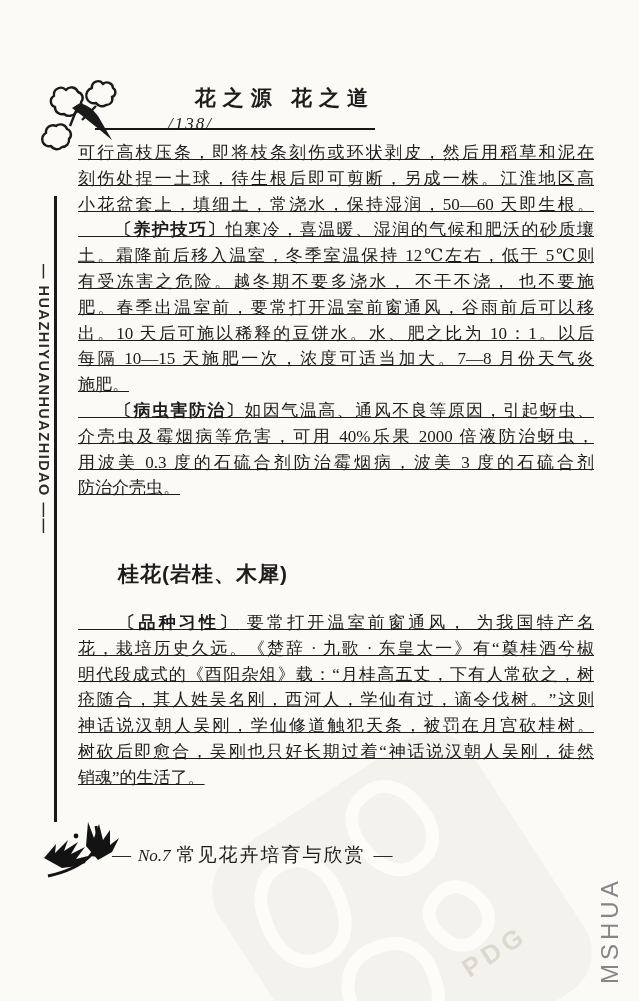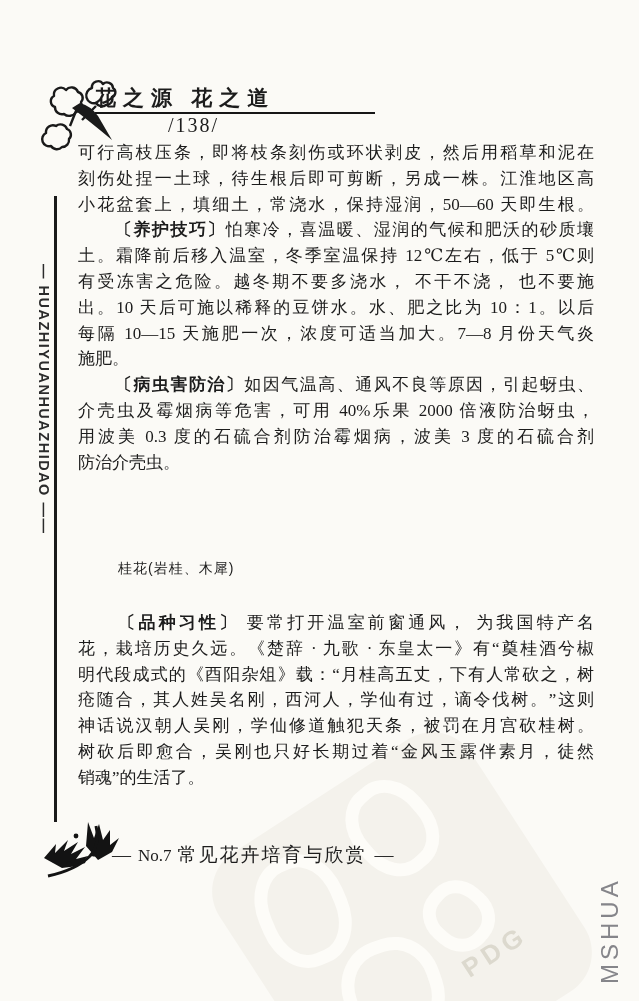--- a/index.html
+++ b/index.html
@@ -3,51 +3,51 @@
 <meta charset="utf-8">
 <style>
   html,body{margin:0;padding:0;background:#e8e8e8;}
   .page{
     position:relative;width:639px;height:1001px;margin:0 auto;
     background:#fbfaf6;overflow:hidden;
     font-family:"Liberation Serif","DejaVu Serif",serif;color:#1c1c1c;
   }
   
   .header-title{
-    position:absolute;left:95px;top:84px;width:280px;text-align:left;
+    position:absolute;left:95px;top:84px;width:280px;text-align:right;
     font-size:21px;font-weight:bold;letter-spacing:7px;
-    padding-bottom:0;border-bottom:2px solid #161616;white-space:nowrap;
+    padding-bottom:16px;border-bottom:2px solid #161616;white-space:nowrap;
   }
-  .page-num{position:absolute;left:168px;top:114px;font-size:20px;letter-spacing:2px;}
+  .page-num{position:absolute;left:168px;top:114px;font-style:italic;font-size:17px;letter-spacing:2px;}
   
   .vrule{position:absolute;left:54px;top:196px;width:3px;height:626px;background:#1a1a1a;}
   .pinyin{
     position:absolute;left:52px;top:264px;transform:rotate(90deg);transform-origin:0 0;
     font-family:"Liberation Sans","DejaVu Sans",sans-serif;font-size:14.5px;
     letter-spacing:1.5px;color:#2b2b2b;white-space:nowrap;font-weight:bold;
   }
   
   .block{position:absolute;left:78px;width:516px;}
   #block1{top:140px;}
   #block2{top:610px;}
   .bline{
     height:25.8px;line-height:25.8px;font-size:17px;overflow:hidden;
-    text-align:justify;text-align-last:justify;white-space:nowrap;
+    text-align:justify;text-align-last:justify;white-space:nowrap;text-decoration:underline;
   }
   .bline.end{text-align-last:left;}
   .blabel{font-family:"Liberation Sans","DejaVu Sans",sans-serif;font-weight:bold;}
   .section-heading{
     position:absolute;left:118px;top:560px;
     font-family:"Liberation Sans","DejaVu Sans",sans-serif;
-    font-weight:normal;font-size:14px;letter-spacing:1px;
+    font-weight:bold;font-size:21px;letter-spacing:1px;
   }
   
   .footer{position:absolute;left:112px;top:842px;font-size:19px;white-space:nowrap;}
   .footer .dash{letter-spacing:-3px;}
-  .footer .no{font-size:17px;padding:0 6px 0 10px;}
+  .footer .no{font-style:italic;font-size:17px;padding:0 6px 0 10px;}
   .footer .ftitle{letter-spacing:2px;padding-right:8px;}
   
   .stamp{
     position:absolute;left:252px;top:772px;width:300px;height:300px;
     background:#f4f2ec;border-radius:46px;transform:rotate(-33deg);
   }
   .stamp .wg{position:absolute;border:13px solid #fdfcf8;border-radius:45%;}
   .wg1{left:28px;top:30px;width:64px;height:88px;transform:rotate(10deg);}
   .wg2{left:152px;top:16px;width:56px;height:74px;transform:rotate(-8deg);}
   .wg3{left:55px;top:150px;width:74px;height:80px;transform:rotate(14deg);}
@@ -97,39 +97,40 @@
   <div class="pinyin">— HUAZHIYUANHUAZHIDAO ——</div>
 
   <div class="block" id="block1">
 
   <div class="bline"><span class="blabel"></span><span>可行高枝压条，即将枝条刻伤或环状剥皮，然后用稻草和泥在</span></div>
       <div class="bline"><span class="blabel"></span><span>刻伤处捏一土球，待生根后即可剪断，另成一株。江淮地区高</span></div>
       <div class="bline"><span class="blabel"></span><span>小花盆套上，填细土，常浇水，保持湿润，50—60 天即生根。</span></div>
       <div class="bline"><span class="blabel">　　〔养护技巧〕</span><span>怕寒冷，喜温暖、湿润的气候和肥沃的砂质壤</span></div>
       <div class="bline"><span class="blabel"></span><span>土。霜降前后移入温室，冬季室温保持 12℃左右，低于 5℃则</span></div>
       <div class="bline"><span class="blabel"></span><span>有受冻害之危险。越冬期不要多浇水， 不干不浇， 也不要施</span></div>
+      <div class="bline"><span class="blabel"></span><span>肥。春季出温室前，要常打开温室前窗通风，谷雨前后可以移</span></div>
       <div class="bline"><span class="blabel"></span><span>出。10 天后可施以稀释的豆饼水。水、肥之比为 10：1。以后</span></div>
       <div class="bline"><span class="blabel"></span><span>每隔 10—15 天施肥一次，浓度可适当加大。7—8 月份天气炎</span></div>
       <div class="bline end"><span class="blabel"></span><span>施肥。</span></div>
       <div class="bline"><span class="blabel">　　〔病虫害防治〕</span><span>如因气温高、通风不良等原因，引起蚜虫、</span></div>
       <div class="bline"><span class="blabel"></span><span>介壳虫及霉烟病等危害，可用 40%乐果 2000 倍液防治蚜虫，</span></div>
       <div class="bline"><span class="blabel"></span><span>用波美 0.3 度的石硫合剂防治霉烟病，波美 3 度的石硫合剂</span></div>
       <div class="bline end"><span class="blabel"></span><span>防治介壳虫。</span></div>
     </div>
 
   <div class="section-heading">桂花(岩桂、木犀)</div>
 
   <div class="block" id="block2">
 
   <div class="bline"><span class="blabel">　　〔品种习性〕</span><span> 要常打开温室前窗通风， 为我国特产名</span></div>
       <div class="bline"><span class="blabel"></span><span>花，栽培历史久远。《楚辞 · 九歌 · 东皇太一》有“奠桂酒兮椒</span></div>
       <div class="bline"><span class="blabel"></span><span>明代段成式的《酉阳杂俎》载：“月桂高五丈，下有人常砍之，树</span></div>
       <div class="bline"><span class="blabel"></span><span>疮随合，其人姓吴名刚，西河人，学仙有过，谪令伐树。”这则</span></div>
       <div class="bline"><span class="blabel"></span><span>神话说汉朝人吴刚，学仙修道触犯天条，被罚在月宫砍桂树。</span></div>
-      <div class="bline"><span class="blabel"></span><span>树砍后即愈合，吴刚也只好长期过着“金风玉露伴素月，徒然</span></div>
+      <div class="bline"><span class="blabel"></span><span>树砍后即愈合，吴刚也只好长期过着“神话说汉朝人吴刚，徒然</span></div>
       <div class="bline end"><span class="blabel"></span><span>销魂”的生活了。</span></div>
     </div>
 
   <svg class="orn-bottom" width="88" height="68" viewBox="0 0 88 68">
     <g fill="#131313">
       <path d="M6,44 L18,30 L17,39 L30,26 L26,37 L40,28 L33,40 L47,33 L38,45 L50,42 L40,52 L24,54 Z"></path>
       <path d="M50,8 L56,24 L61,10 L65,26 L72,16 L72,31 L81,24 L74,38 L60,46 L48,32 Z"></path>
       <circle cx="31" cy="50" r="2.6"></circle>
         <circle cx="45" cy="47" r="2.6"></circle>
       <circle cx="56" cy="40" r="2.6"></circle>

